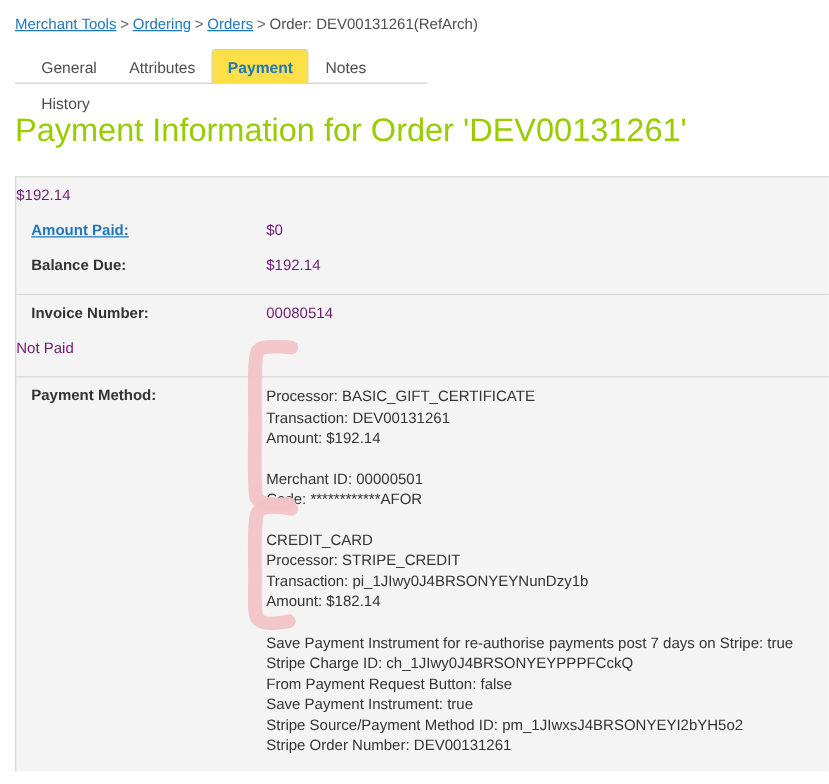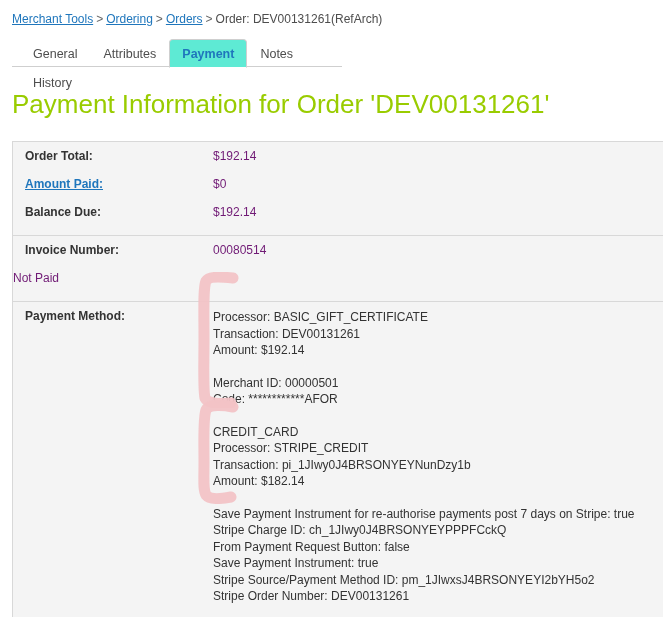--- a/index.html
+++ b/index.html
@@ -55,21 +55,21 @@
     color: #4d4d4d;
     cursor: pointer;
     top: 1px;
     border: 1px solid transparent;
     border-bottom: none;
     line-height: 14px;
   }
   .tab.active {
     color: #1f76bc;
     font-weight: bold;
-    background: #5eead4;
+    background: #fde047;
     border: 1px solid #cfcfcf;
     border-bottom: 1px solid #ffffff;
     border-top-left-radius: 4px;
     border-top-right-radius: 4px;
   }
 
   
   .page-title {
     margin: 22px 0 0 12px;
     font-size: 26px;
@@ -156,21 +156,20 @@
 <div class="tabbar">
   <div class="tab">General</div><div class="tab">Attributes</div><div class="tab active">Payment</div><div class="tab">Notes</div><div class="tab">History</div>
 </div>
 
 <h1 class="page-title">Payment Information for Order 'DEV00131261'</h1>
 
 <div class="info-table">
 
   <div class="group">
     <div class="row">
-      <div class="cell-label">Order Total:</div>
       <div class="cell-value">$192.14</div>
     </div>
     <div class="row">
       <div class="cell-label"><a>Amount Paid:</a></div>
       <div class="cell-value">$0</div>
     </div>
     <div class="row">
       <div class="cell-label">Balance Due:</div>
       <div class="cell-value">$192.14</div>
     </div>

